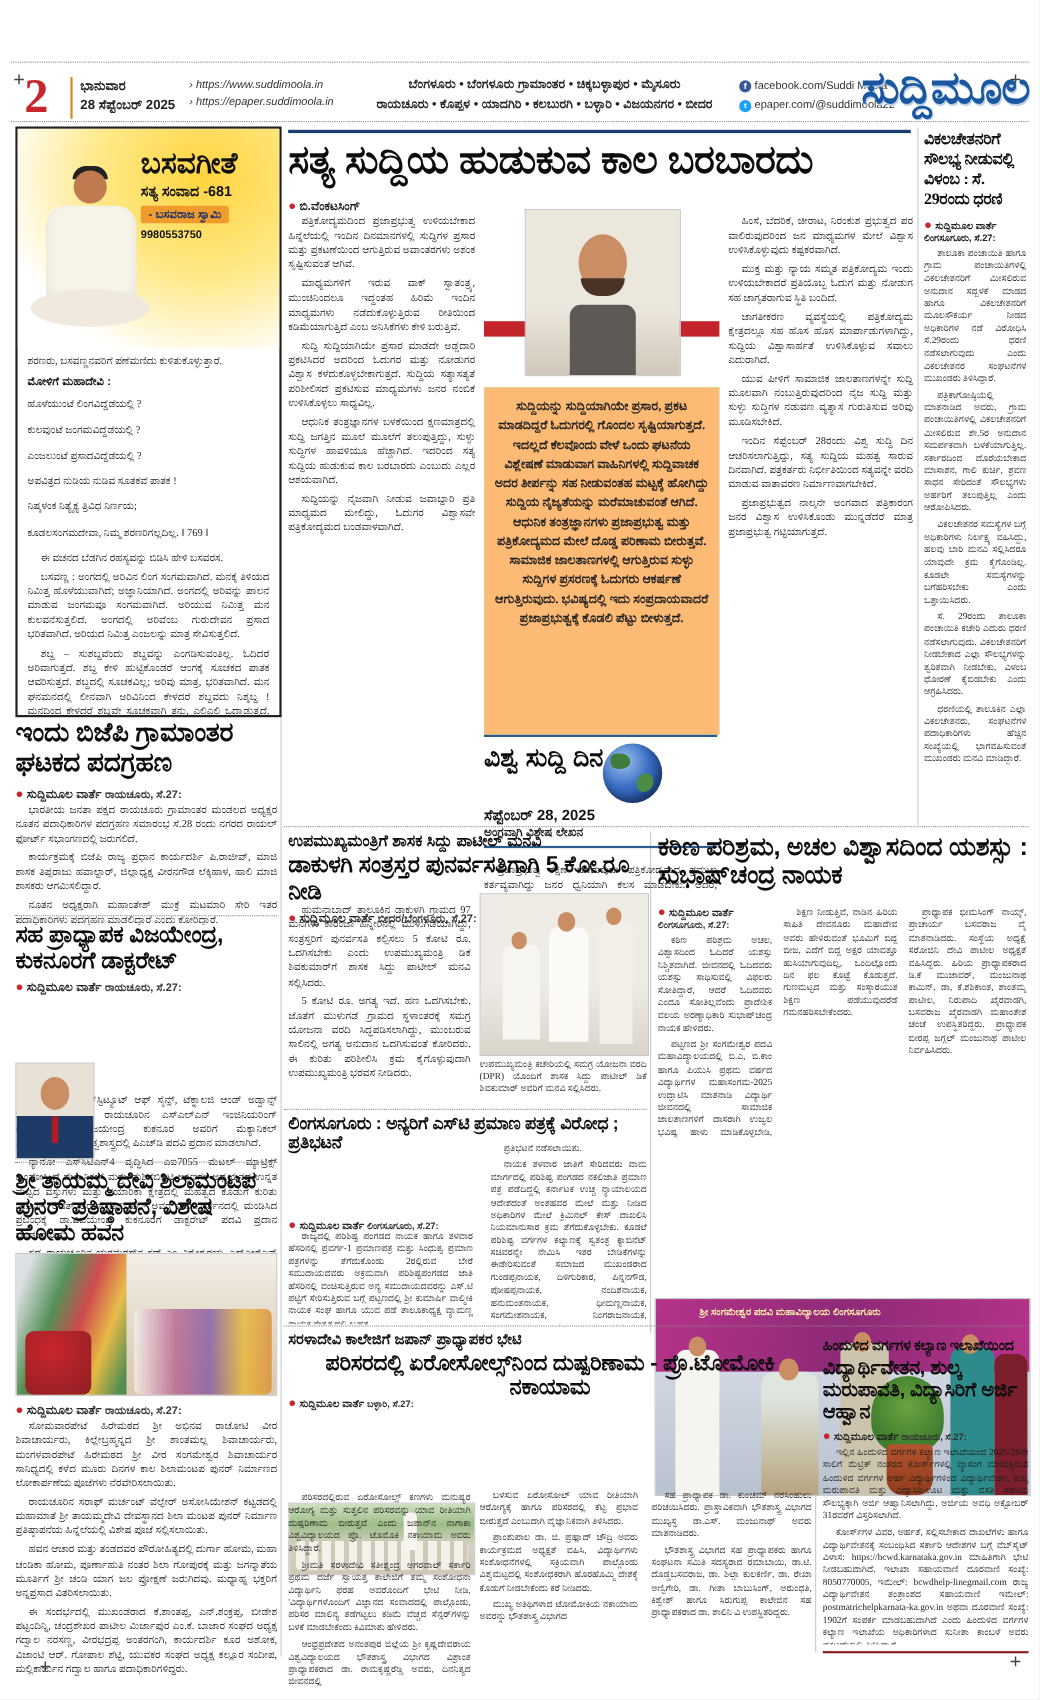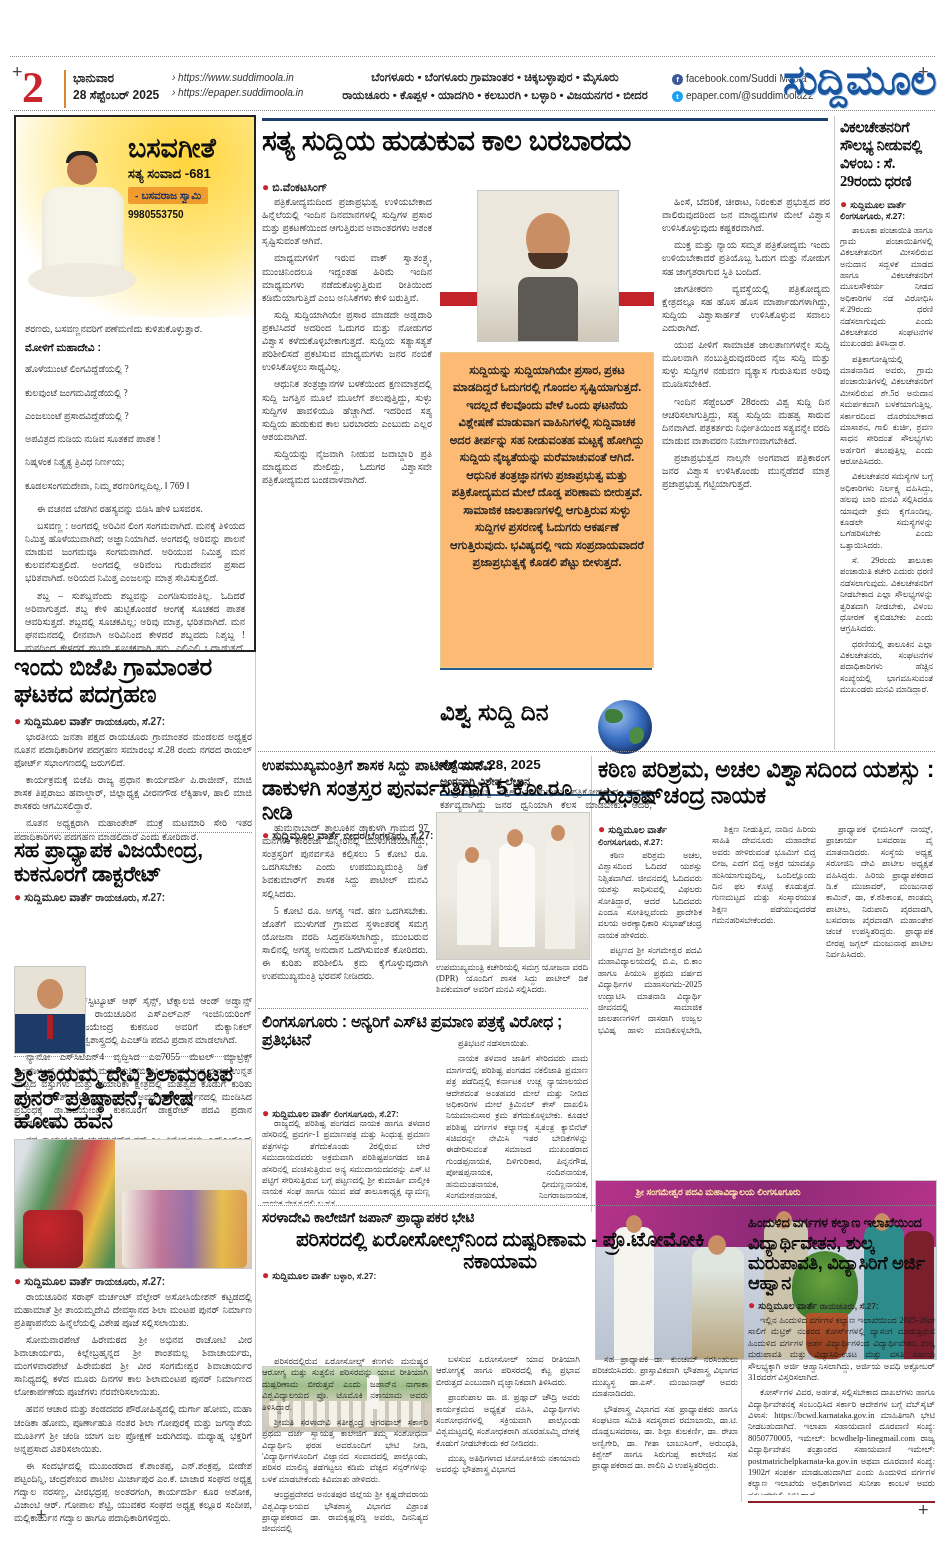--- a/index.html
+++ b/index.html
@@ -163,49 +163,49 @@
 
   <div class="abs" style="left:14px;top:1062px;width:238px;">
     <div class="hl" style="font-size:21px;">ಶ್ರೀ ತಾಯಮ್ಮ ದೇವಿ ಶಿಲಾಮಂಟಪ ಪುನರ್ ಪ್ರತಿಷ್ಠಾಪನೆ, ವಿಶೇಷ ಹೋಮ ಹವನ</div>
     <div class="photo" style="width:236px;height:128px;margin-top:6px;background:linear-gradient(#f3efe8 0%,#e9e2d4 30%,#d9c9b0 100%);">
       <div class="abs" style="left:0;top:0;width:100px;height:128px;background:linear-gradient(110deg,#d8dee6 10%,#2f7d3a 35%,#c8262c 55%,#e9b427 75%,#2f7d3a 95%);opacity:.8;"></div>
       <div class="abs" style="left:8px;top:70px;width:60px;height:58px;background:radial-gradient(circle at 40% 30%,#c8262c,#8e1f24);border-radius:8px;"></div>
       <div class="abs" style="right:4px;top:50px;width:125px;height:78px;background:linear-gradient(90deg,#f5f2ea 0%,#b65a8e 30%,#7a4fa0 55%,#e9b427 80%,#d8882a 100%);opacity:.75;border-radius:6px;"></div>
     </div>
     <div class="byline" style="margin-top:5px;"><span class="bullet">●</span><span>ಸುದ್ದಿಮೂಲ ವಾರ್ತೆ</span> <span class="dateline">ರಾಯಚೂರು, ಸೆ.27:</span></div>
     <div class="body" style="height:252px;margin-top:3px;">
+        <p>ಸೋಮವಾರಪೇಟೆ ಹಿರೇಮಠದ ಶ್ರೀ ಅಭಿನವ ರಾಚೋಟಿ ವೀರ ಶಿವಾಚಾರ್ಯರು, ಕಿಲ್ಲೇಬ್ರಹ್ಮನ್ನದ ಶ್ರೀ ಶಾಂತಮಲ್ಲ ಶಿವಾಚಾರ್ಯರು, ಮಂಗಳವಾರಪೇಟೆ ಹಿರೇಮಠದ ಶ್ರೀ ವೀರ ಸಂಗಮೇಶ್ವರ ಶಿವಾಚಾರ್ಯರ ಸಾನಿಧ್ಯದಲ್ಲಿ ಕಳೆದ ಮೂರು ದಿನಗಳ ಕಾಲ ಶಿಲಾಮಂಟಪ ಪುನರ್ ನಿರ್ಮಾಣದ ಲೋಕಾರ್ಪಣೆಯ ಪೂಜೆಗಳು ನೆರವೇರಿಸಲಾಯಿತು.</p>
         <p>ರಾಯಚೂರಿನ ಸರಾಫ್ ಮರ್ಚಂಟ್ ವೆಲ್ಫೇರ್ ಅಸೋಸಿಯೇಶನ್ ಕಟ್ಟಡದಲ್ಲಿ ಮಹಾಮಾತೆ ಶ್ರೀ ತಾಯಮ್ಮದೇವಿ ದೇವಸ್ಥಾನದ ಶಿಲಾ ಮಂಟಪ ಪುನರ್ ನಿರ್ಮಾಣ ಪ್ರತಿಷ್ಠಾಪನೆಯ ಹಿನ್ನೆಲೆಯಲ್ಲಿ ವಿಶೇಷ ಪೂಜೆ ಸಲ್ಲಿಸಲಾಯಿತು.</p>
-        <p>ಸೋಮವಾರಪೇಟೆ ಹಿರೇಮಠದ ಶ್ರೀ ಅಭಿನವ ರಾಚೋಟಿ ವೀರ ಶಿವಾಚಾರ್ಯರು, ಕಿಲ್ಲೇಬ್ರಹ್ಮನ್ನದ ಶ್ರೀ ಶಾಂತಮಲ್ಲ ಶಿವಾಚಾರ್ಯರು, ಮಂಗಳವಾರಪೇಟೆ ಹಿರೇಮಠದ ಶ್ರೀ ವೀರ ಸಂಗಮೇಶ್ವರ ಶಿವಾಚಾರ್ಯರ ಸಾನಿಧ್ಯದಲ್ಲಿ ಕಳೆದ ಮೂರು ದಿನಗಳ ಕಾಲ ಶಿಲಾಮಂಟಪ ಪುನರ್ ನಿರ್ಮಾಣದ ಲೋಕಾರ್ಪಣೆಯ ಪೂಜೆಗಳು ನೆರವೇರಿಸಲಾಯಿತು.</p>
         <p>ಹವನ ಆಚಾರ ಮತ್ತು ತಂಡದವರ ಪೌರೋಹಿತ್ಯದಲ್ಲಿ ದುರ್ಗಾ ಹೋಮ, ಮಹಾ ಚಂಡಿಕಾ ಹೋಮ, ಪೂರ್ಣಾಹುತಿ ನಂತರ ಶಿಲಾ ಗೋಪುರಕ್ಕೆ ಮತ್ತು ಜಗನ್ಮಾತೆಯ ಮೂರ್ತಿಗೆ ಶ್ರೀ ಚಂಡಿ ಯಾಗ ಜಲ ಪ್ರೋಕ್ಷಣೆ ಜರುಗಿದವು. ಮಧ್ಯಾಹ್ನ ಭಕ್ತರಿಗೆ ಅನ್ನಪ್ರಸಾದ ವಿತರಿಸಲಾಯಿತು.</p>
         <p>ಈ ಸಂದರ್ಭದಲ್ಲಿ ಮುಖಂಡರಾದ ಕೆ.ಶಾಂತಪ್ಪ, ಎನ್.ಶಂಕ್ರಪ್ಪ, ಬೀಡೇಶ ಪಟ್ಟಂದಿನ್ನಿ, ಚಂದ್ರಶೇಖರ ಪಾಟೀಲ ಮಿರ್ಜಾಪುರ ಎಂ.ಕೆ. ಬಾಜಾರ ಸಂಘದ ಅಧ್ಯಕ್ಷ ಗದ್ವಾಲ ನರಸಣ್ಣ, ವೀರಭದ್ರಪ್ಪ ಅಂತರಗಂಗಿ, ಕಾರ್ಯದರ್ಶಿ ಕೂರ ಅಶೋಕ, ವಿಜಾಂಟಿ ಆರ್. ಗೋಪಾಲ ಶೆಟ್ಟಿ, ಯುವಕರ ಸಂಘದ ಅಧ್ಯಕ್ಷ ಕಲ್ಲೂರ ಸಂದೀಪ, ಮಲ್ಲಿಕಾರ್ಜುನ ಗದ್ವಾಲ ಹಾಗೂ ಪದಾಧಿಕಾರಿಗಳಿದ್ದರು.</p>
       </div>
   </div>
 
   <div class="abs" style="left:262px;top:118px;width:566px;border-top:3px solid #1a3f6e;padding-top:4px;">
-    <div class="hl" style="font-size:28px;letter-spacing:-0.5px;">ಸತ್ಯ ಸುದ್ದಿಯ ಹುಡುಕುವ ಕಾಲ ಬರಬಾರದು</div>
+    <div class="hl" style="font-size:36px;letter-spacing:-0.5px;">ಸತ್ಯ ಸುದ್ದಿಯ ಹುಡುಕುವ ಕಾಲ ಬರಬಾರದು</div>
   </div>
   <div class="abs byline" style="left:262px;top:180px;"><span class="bullet">●</span><span>ಬಿ.ವೆಂಕಟಸಿಂಗ್</span></div>
   <div class="abs body" style="left:262px;top:196px;width:170px;height:552px;">
       <p>ಪತ್ರಿಕೋದ್ಯಮದಿಂದ ಪ್ರಜಾಪ್ರಭುತ್ವ ಉಳಿಯಬೇಕಾದ ಹಿನ್ನೆಲೆಯಲ್ಲಿ ಇಂದಿನ ದಿನಮಾನಗಳಲ್ಲಿ ಸುದ್ದಿಗಳ ಪ್ರಸಾರ ಮತ್ತು ಪ್ರಕಟಣೆಯಿಂದ ಆಗುತ್ತಿರುವ ಅವಾಂತರಗಳು ಅಶಂಕ ಸೃಷ್ಟಿಸುವಂತೆ ಆಗಿವೆ.</p>
       <p>ಮಾಧ್ಯಮಗಳಿಗೆ ಇರುವ ವಾಕ್ ಸ್ವಾತಂತ್ರ್ಯ, ಮುಂಚಿನಿಂದಲೂ ಇದ್ದಂತಹ ಹಿರಿಮೆ ಇಂದಿನ ಮಾಧ್ಯಮಗಳು ನಡೆದುಕೊಳ್ಳುತ್ತಿರುವ ರೀತಿಯಿಂದ ಕಡಿಮೆಯಾಗುತ್ತಿದೆ ಎಂಬ ಅನಿಸಿಕೆಗಳು ಕೇಳಿ ಬರುತ್ತಿವೆ.</p>
       <p>ಸುದ್ದಿ ಸುದ್ದಿಯಾಗಿಯೇ ಪ್ರಸಾರ ಮಾಡದೇ ಅಡ್ಡದಾರಿ ಪ್ರಕಟಿಸಿದರೆ ಅದರಿಂದ ಓದುಗರ ಮತ್ತು ನೋಡುಗರ ವಿಶ್ವಾಸ ಕಳೆದುಕೊಳ್ಳಬೇಕಾಗುತ್ತದೆ. ಸುದ್ದಿಯ ಸತ್ಯಾಸತ್ಯತೆ ಪರಿಶೀಲಿಸದೆ ಪ್ರಕಟಿಸುವ ಮಾಧ್ಯಮಗಳು ಜನರ ನಂಬಿಕೆ ಉಳಿಸಿಕೊಳ್ಳಲು ಸಾಧ್ಯವಿಲ್ಲ.</p>
       <p>ಆಧುನಿಕ ತಂತ್ರಜ್ಞಾನಗಳ ಬಳಕೆಯಿಂದ ಕ್ಷಣಮಾತ್ರದಲ್ಲಿ ಸುದ್ದಿ ಜಗತ್ತಿನ ಮೂಲೆ ಮೂಲೆಗೆ ತಲುಪುತ್ತಿದ್ದು, ಸುಳ್ಳು ಸುದ್ದಿಗಳ ಹಾವಳಿಯೂ ಹೆಚ್ಚಾಗಿದೆ. ಇದರಿಂದ ಸತ್ಯ ಸುದ್ದಿಯ ಹುಡುಕುವ ಕಾಲ ಬರಬಾರದು ಎಂಬುದು ಎಲ್ಲರ ಆಶಯವಾಗಿದೆ.</p>
       <p>ಸುದ್ದಿಯನ್ನು ನೈಜವಾಗಿ ನೀಡುವ ಜವಾಬ್ದಾರಿ ಪ್ರತಿ ಮಾಧ್ಯಮದ ಮೇಲಿದ್ದು, ಓದುಗರ ವಿಶ್ವಾಸವೇ ಪತ್ರಿಕೋದ್ಯಮದ ಬಂಡವಾಳವಾಗಿದೆ.</p>
     </div>
 
   <div class="abs" style="left:440px;top:190px;width:214px;">
     <div class="red-band abs" style="left:0;top:102px;width:214px;height:14px;"></div>
     <div class="photo abs" style="left:37px;top:0;width:140px;height:150px;background:linear-gradient(#ece7dd 60%,#cfc8ba);">
       <div class="face" style="left:48px;top:22px;width:44px;height:52px;"></div>
       <div class="abs" style="left:50px;top:62px;width:40px;height:16px;background:#4a3325;border-radius:0 0 18px 18px;"></div>
       <div class="abs" style="left:40px;top:86px;width:60px;height:64px;background:#5d5a55;border-radius:10px 10px 0 0;"></div>
     </div>
     <div class="quote-box abs" style="left:0;top:162px;width:196px;height:296px;">ಸುದ್ದಿಯನ್ನು ಸುದ್ದಿಯಾಗಿಯೇ ಪ್ರಸಾರ, ಪ್ರಕಟ ಮಾಡದಿದ್ದರೆ ಓದುಗರಲ್ಲಿ ಗೊಂದಲ ಸೃಷ್ಟಿಯಾಗುತ್ತದೆ. ಇದಲ್ಲದೆ ಕೆಲವೊಂದು ವೇಳೆ ಒಂದು ಘಟನೆಯ ವಿಶ್ಲೇಷಣೆ ಮಾಡುವಾಗ ವಾಹಿನಿಗಳಲ್ಲಿ ಸುದ್ದಿವಾಚಕ ಅದರ ತೀರ್ಪನ್ನು ಸಹ ನೀಡುವಂತಹ ಮಟ್ಟಕ್ಕೆ ಹೋಗಿದ್ದು ಸುದ್ದಿಯ ನೈಜ್ಯತೆಯನ್ನು ಮರೆಮಾಚುವಂತೆ ಆಗಿದೆ. ಆಧುನಿಕ ತಂತ್ರಜ್ಞಾನಗಳು ಪ್ರಜಾಪ್ರಭುತ್ವ ಮತ್ತು ಪತ್ರಿಕೋದ್ಯಮದ ಮೇಲೆ ದೊಡ್ಡ ಪರಿಣಾಮ ಬೀರುತ್ತವೆ. ಸಾಮಾಜಿಕ ಜಾಲತಾಣಗಳಲ್ಲಿ ಆಗುತ್ತಿರುವ ಸುಳ್ಳು ಸುದ್ದಿಗಳ ಪ್ರಸರಣಕ್ಕೆ ಓದುಗರು ಆಕರ್ಷಣೆ ಆಗುತ್ತಿರುವುದು. ಭವಿಷ್ಯದಲ್ಲಿ ಇದು ಸಂಪ್ರದಾಯವಾದರೆ ಪ್ರಜಾಪ್ರಭುತ್ವಕ್ಕೆ ಕೊಡಲಿ ಪೆಟ್ಟು ಬೀಳುತ್ತದೆ.</div>
     <div class="abs" style="left:0;top:478px;width:212px;border-top:2px solid #2a5d8f;padding-top:6px;">
-      <div style="display:flex;justify-content:space-between;align-items:flex-start;margin-top:24px;">
+      <div style="display:flex;align-items:flex-start;">
         <div class="wnd-title">ವಿಶ್ವ ಸುದ್ದಿ ದಿನ</div>
         <div class="globe"></div>
       </div>
       <div class="wnd-date">ಸೆಪ್ಟೆಂಬರ್ 28, 2025</div>
       <div class="wnd-sub">ಅಂಗವಾಗಿ ವಿಶೇಷ ಲೇಖನ</div>
       <div style="border-top:2px solid #2a5d8f;margin-top:6px;"></div>
     </div>
     <div class="body abs" style="left:0;top:596px;width:212px;height:158px;">
         <p>ಪ್ರಜಾಪ್ರಭುತ್ವ ರಕ್ಷಣೆ ಮಾಡುವುದು ಪತ್ರಿಕೋದ್ಯಮದ ಪ್ರಮುಖ ಕರ್ತವ್ಯವಾಗಿದ್ದು ಜನರ ಧ್ವನಿಯಾಗಿ ಕೆಲಸ ಮಾಡಬೇಕು. ಆದರೆ, ಜಾಗತೀಕರಣ ಪ್ರಜಾಪ್ರಭುತ್ವ ಗಣತಾಂತರ ತಪ್ಪಿದ್ದಲ್ಲ.</p>
       </div>

